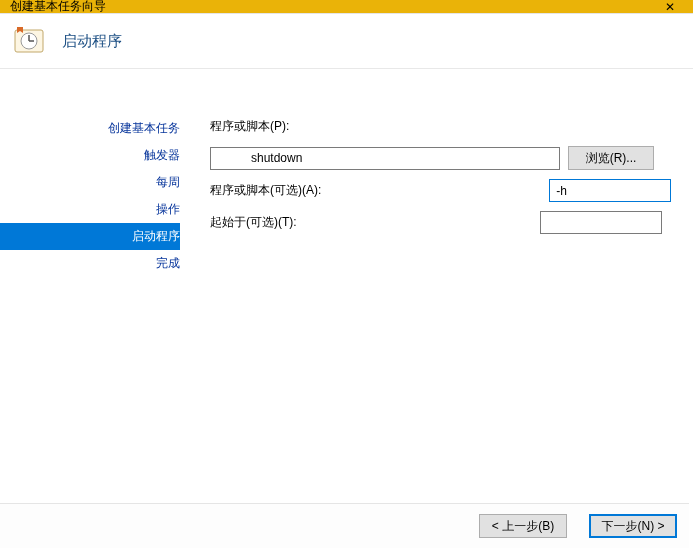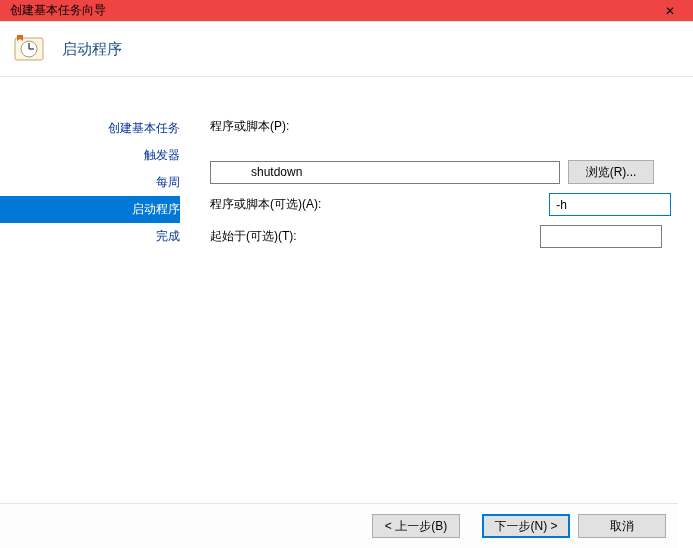--- a/index.html
+++ b/index.html
@@ -10,23 +10,23 @@
       width: 693px;
       height: 548px;
       overflow: hidden;
       position: relative;
       color: #000;
     }
     .titlebar {
       display: flex;
       justify-content: space-between;
       align-items: center;
-      height: 22px;
+      height: 14px;
       padding: 0 0 0 10px;
-      background: #ef4444;
+      background: #eab308;
       border-bottom: 1px solid #e5e5e5;
     }
     .close-btn {
       width: 46px;
       height: 30px;
       display: flex;
       align-items: center;
       justify-content: center;
       font-size: 12px;
       cursor: default;
@@ -72,21 +72,21 @@
     .field-row {
       display: flex;
       align-items: center;
       margin-bottom: 9px;
       min-height: 23px;
     }
     .field-label {
       width: 130px;
       font-size: 12px;
     }
-    .label-row { margin-bottom: 22px; align-items: center; }
+    .label-row { margin-bottom: 8px; align-items: center; }
     .text-input {
       font-family: inherit;
       font-size: 12px;
       height: 23px;
       padding: 2px 6px;
       border: 1px solid #7a7a7a;
       outline: none;
       background: #fff;
     }
     .text-input.focused { border: 1px solid #0078d7; }
@@ -101,21 +101,21 @@
       background: #e1e1e1;
       font-family: Liberation Sans, sans-serif;
       font-size: 12px;
       cursor: default;
     }
     .spacer-col { flex: 0 0 228px; }
     .footer {
       position: absolute;
       bottom: 0;
       left: 0;
-      right: 15px;
+      right: 4px;
       height: 45px;
       display: flex;
       justify-content: flex-end;
       align-items: center;
       padding: 0 12px;
       gap: 8px;
       border-top: 1px solid #e5e5e5;
       background: #fdfdfd;
     }
     .footer-btn {
@@ -154,20 +154,21 @@
     </svg>
   </div>
   <div class="header-title">启动程序</div>
 </div>
 
 <div class="body">
   <div class="sidebar">
     <div class="sidebar-item">创建基本任务</div>
     <div class="sidebar-item">触发器</div>
     <div class="sidebar-item indent">每周</div>
+    <div class="sidebar-item">操作</div>
     <div class="sidebar-item indent active">启动程序</div>
     <div class="sidebar-item">完成</div>
   </div>
 
   <div class="content">
     <div class="field-row label-row">
       <span class="field-label" style="width:auto">程序或脚本(P):</span>
     </div>
     <div class="field-row">
       <input class="text-input program-input" type="text" value="shutdown" style="">
@@ -182,14 +183,13 @@
       <span class="field-label" style="width:auto">起始于(可选)(T):</span>
       <div class="spacer-col" style="flex-basis:243px"></div>
       <input class="text-input startin-input" type="text" value="" style="">
     </div>
   </div>
 </div>
 
 <div class="footer">
   <button class="footer-btn">&lt; 上一步(B)</button>
   <button class="footer-btn default">下一步(N) &gt;</button>
-  <button class="footer-btn">取消</button>
 </div>
 
 </body></html>

